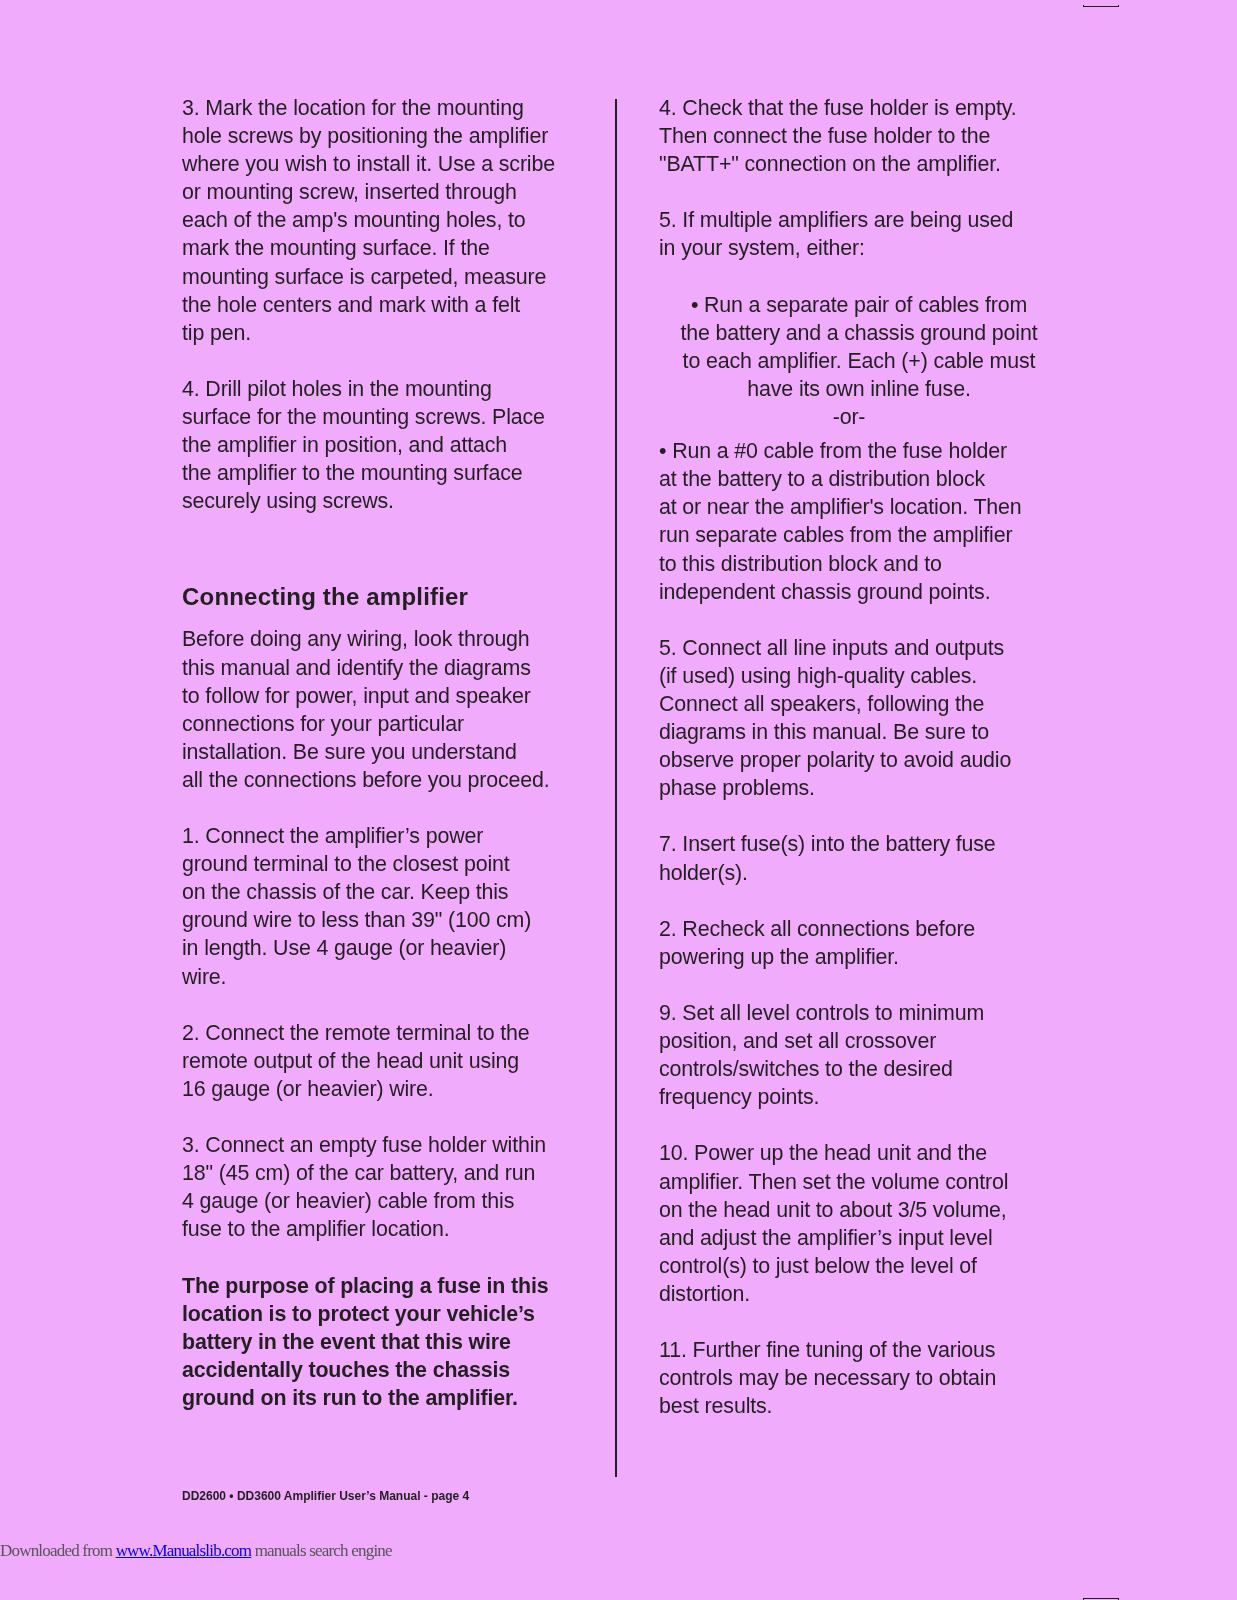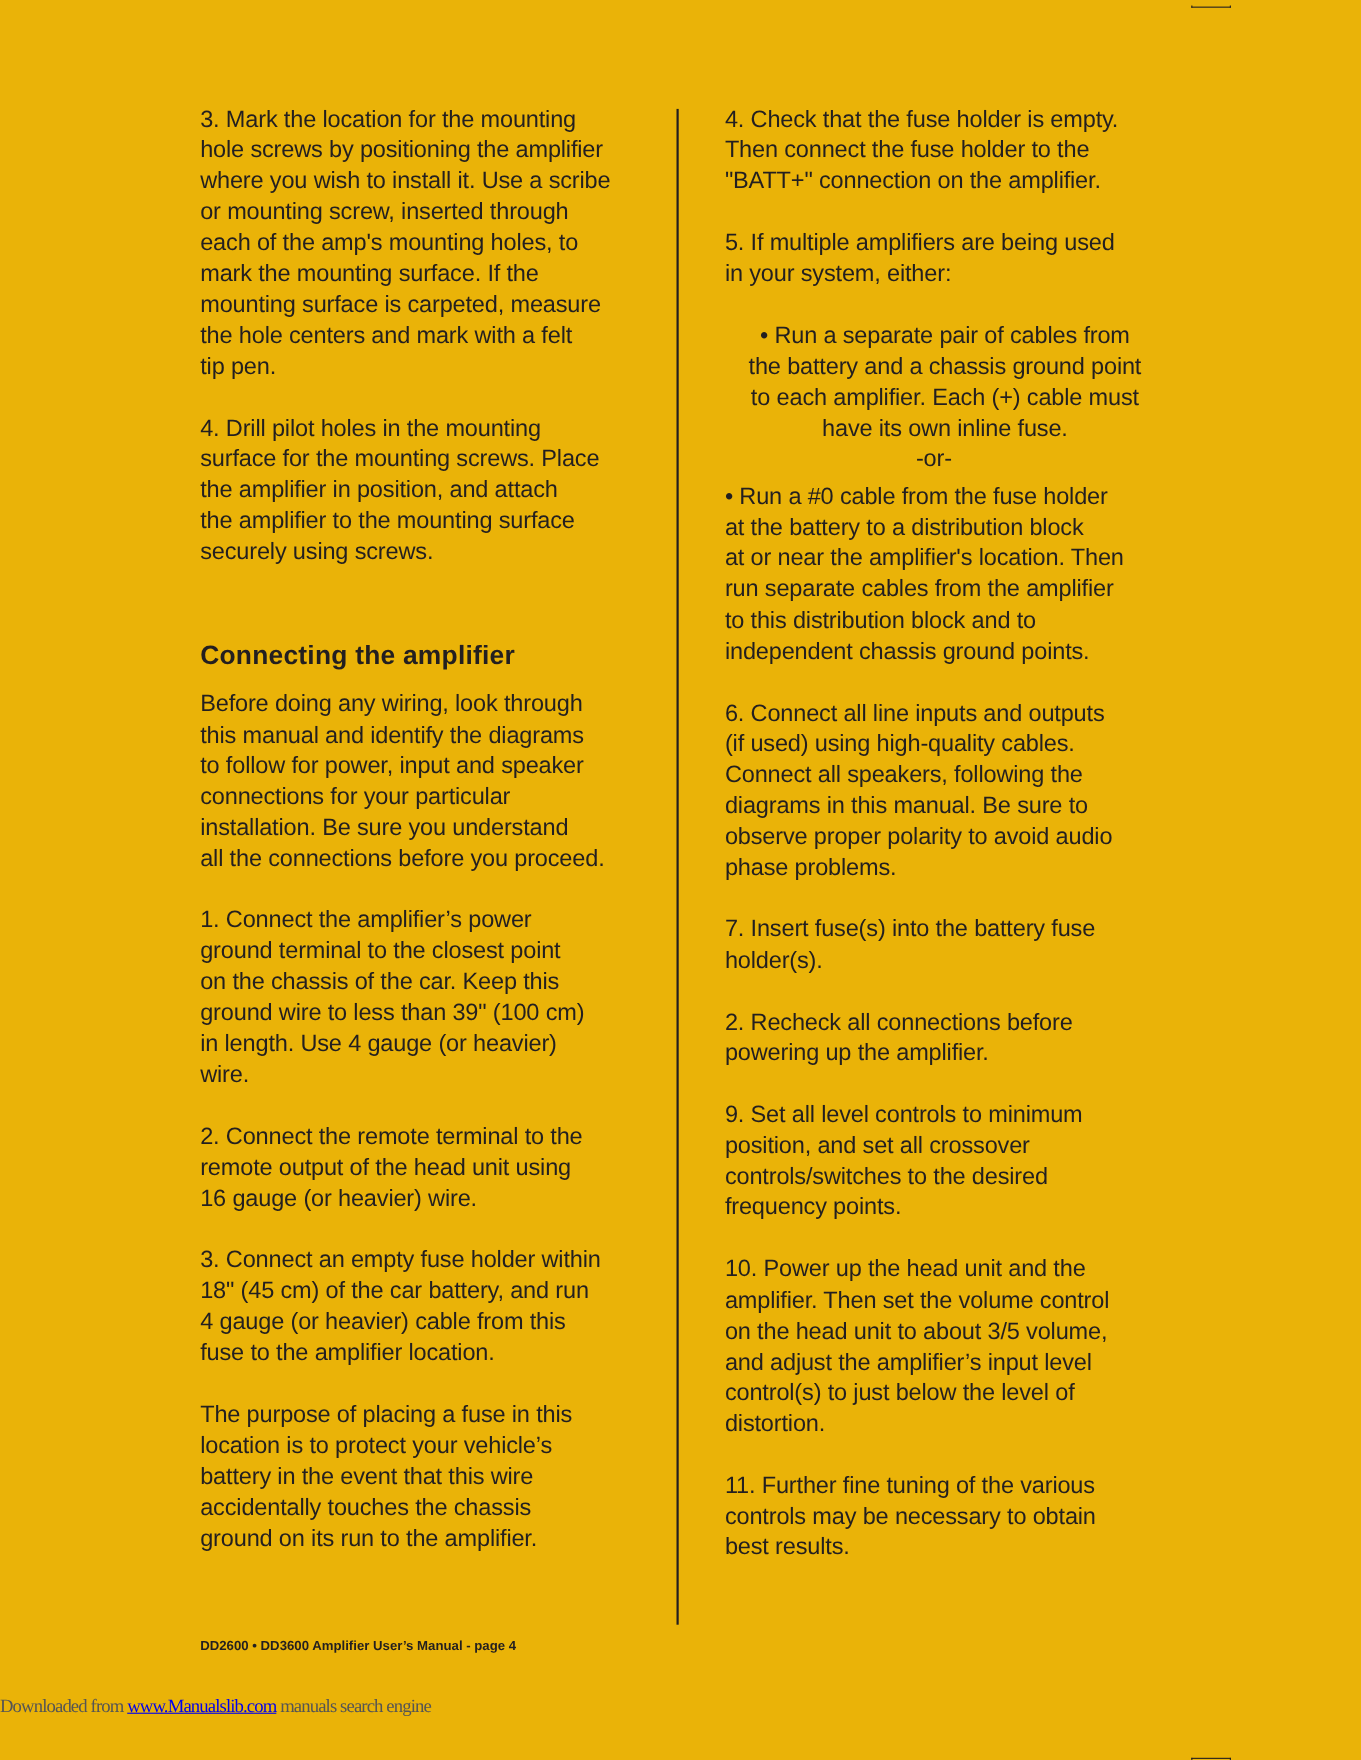--- a/index.html
+++ b/index.html
@@ -1,22 +1,22 @@
 <!DOCTYPE html>
 <html><head>
 <meta charset="utf-8">
 <style>
   html, body { margin: 0; padding: 0; background: #ffffff; }
   body { width: 1237px; height: 1600px; position: relative; overflow: hidden; }
-  .page { position: absolute; left: 0; top: 0; width: 1237px; height: 1600px; background: #eab308; color: #231f20; font-family: "Liberation Sans", sans-serif; }
+  .page { position: absolute; left: 0; top: 0; width: 1237px; height: 1600px; background: #f0abfc; color: #231f20; font-family: "Liberation Sans", sans-serif; }
   .col { position: absolute; top: 94px; font-size: 21.4px; line-height: 28.1px; letter-spacing: -0.15px; }
   .col-left { left: 182px; width: 400px; }
   .col-right { left: 659px; width: 400px; }
   .para { margin: 0 0 28.1px 0; white-space: pre-line; }
-  .para.bold { font-weight: normal; }
+  .para.bold { font-weight: bold; }
   .heading { font-weight: bold; font-size: 24px; line-height: 28px; margin: 68px 0 14px 0; letter-spacing: 0.2px; }
   .or-line { text-align: center; margin: 0 0 6px 0; width: 380px; }
   .para.tight { margin-bottom: 0; text-align: center; }
   .divider { position: absolute; left: 615px; top: 99px; width: 1.6px; height: 1378px; background: #231f20; }
   .crop-mark { position: absolute; border: 1px solid #231f20; }
   .crop-top { left: 1083px; top: 5px; width: 34px; height: 1px; border-top: 0; }
   .crop-bottom { left: 1083px; top: 1598px; width: 34px; height: 4px; border-bottom: 0; }
   .footer { position: absolute; left: 182px; top: 1489px; font-size: 12px; color: #231f20; font-weight: bold; }
   .source { position: absolute; left: 0px; top: 1541px; font-family: "Liberation Serif", serif; font-size: 17px; color: #555555; letter-spacing: -0.8px; }
   .source a { color: #0000ee; text-decoration: underline; }
@@ -82,21 +82,21 @@
 the battery and a chassis ground point
 to each amplifier. Each (+) cable must
 have its own inline fuse.</p>
     <p class="or-line">-or-</p>
     <p class="para">• Run a #0 cable from the fuse holder
 at the battery to a distribution block
 at or near the amplifier's location. Then
 run separate cables from the amplifier
 to this distribution block and to
 independent chassis ground points.</p>
-    <p class="para">6. Connect all line inputs and outputs
+    <p class="para">5. Connect all line inputs and outputs
 (if used) using high-quality cables.
 Connect all speakers, following the
 diagrams in this manual. Be sure to
 observe proper polarity to avoid audio
 phase problems.</p>
     <p class="para">7. Insert fuse(s) into the battery fuse
 holder(s).</p>
     <p class="para">2. Recheck all connections before
 powering up the amplifier.</p>
     <p class="para">9. Set all level controls to minimum

